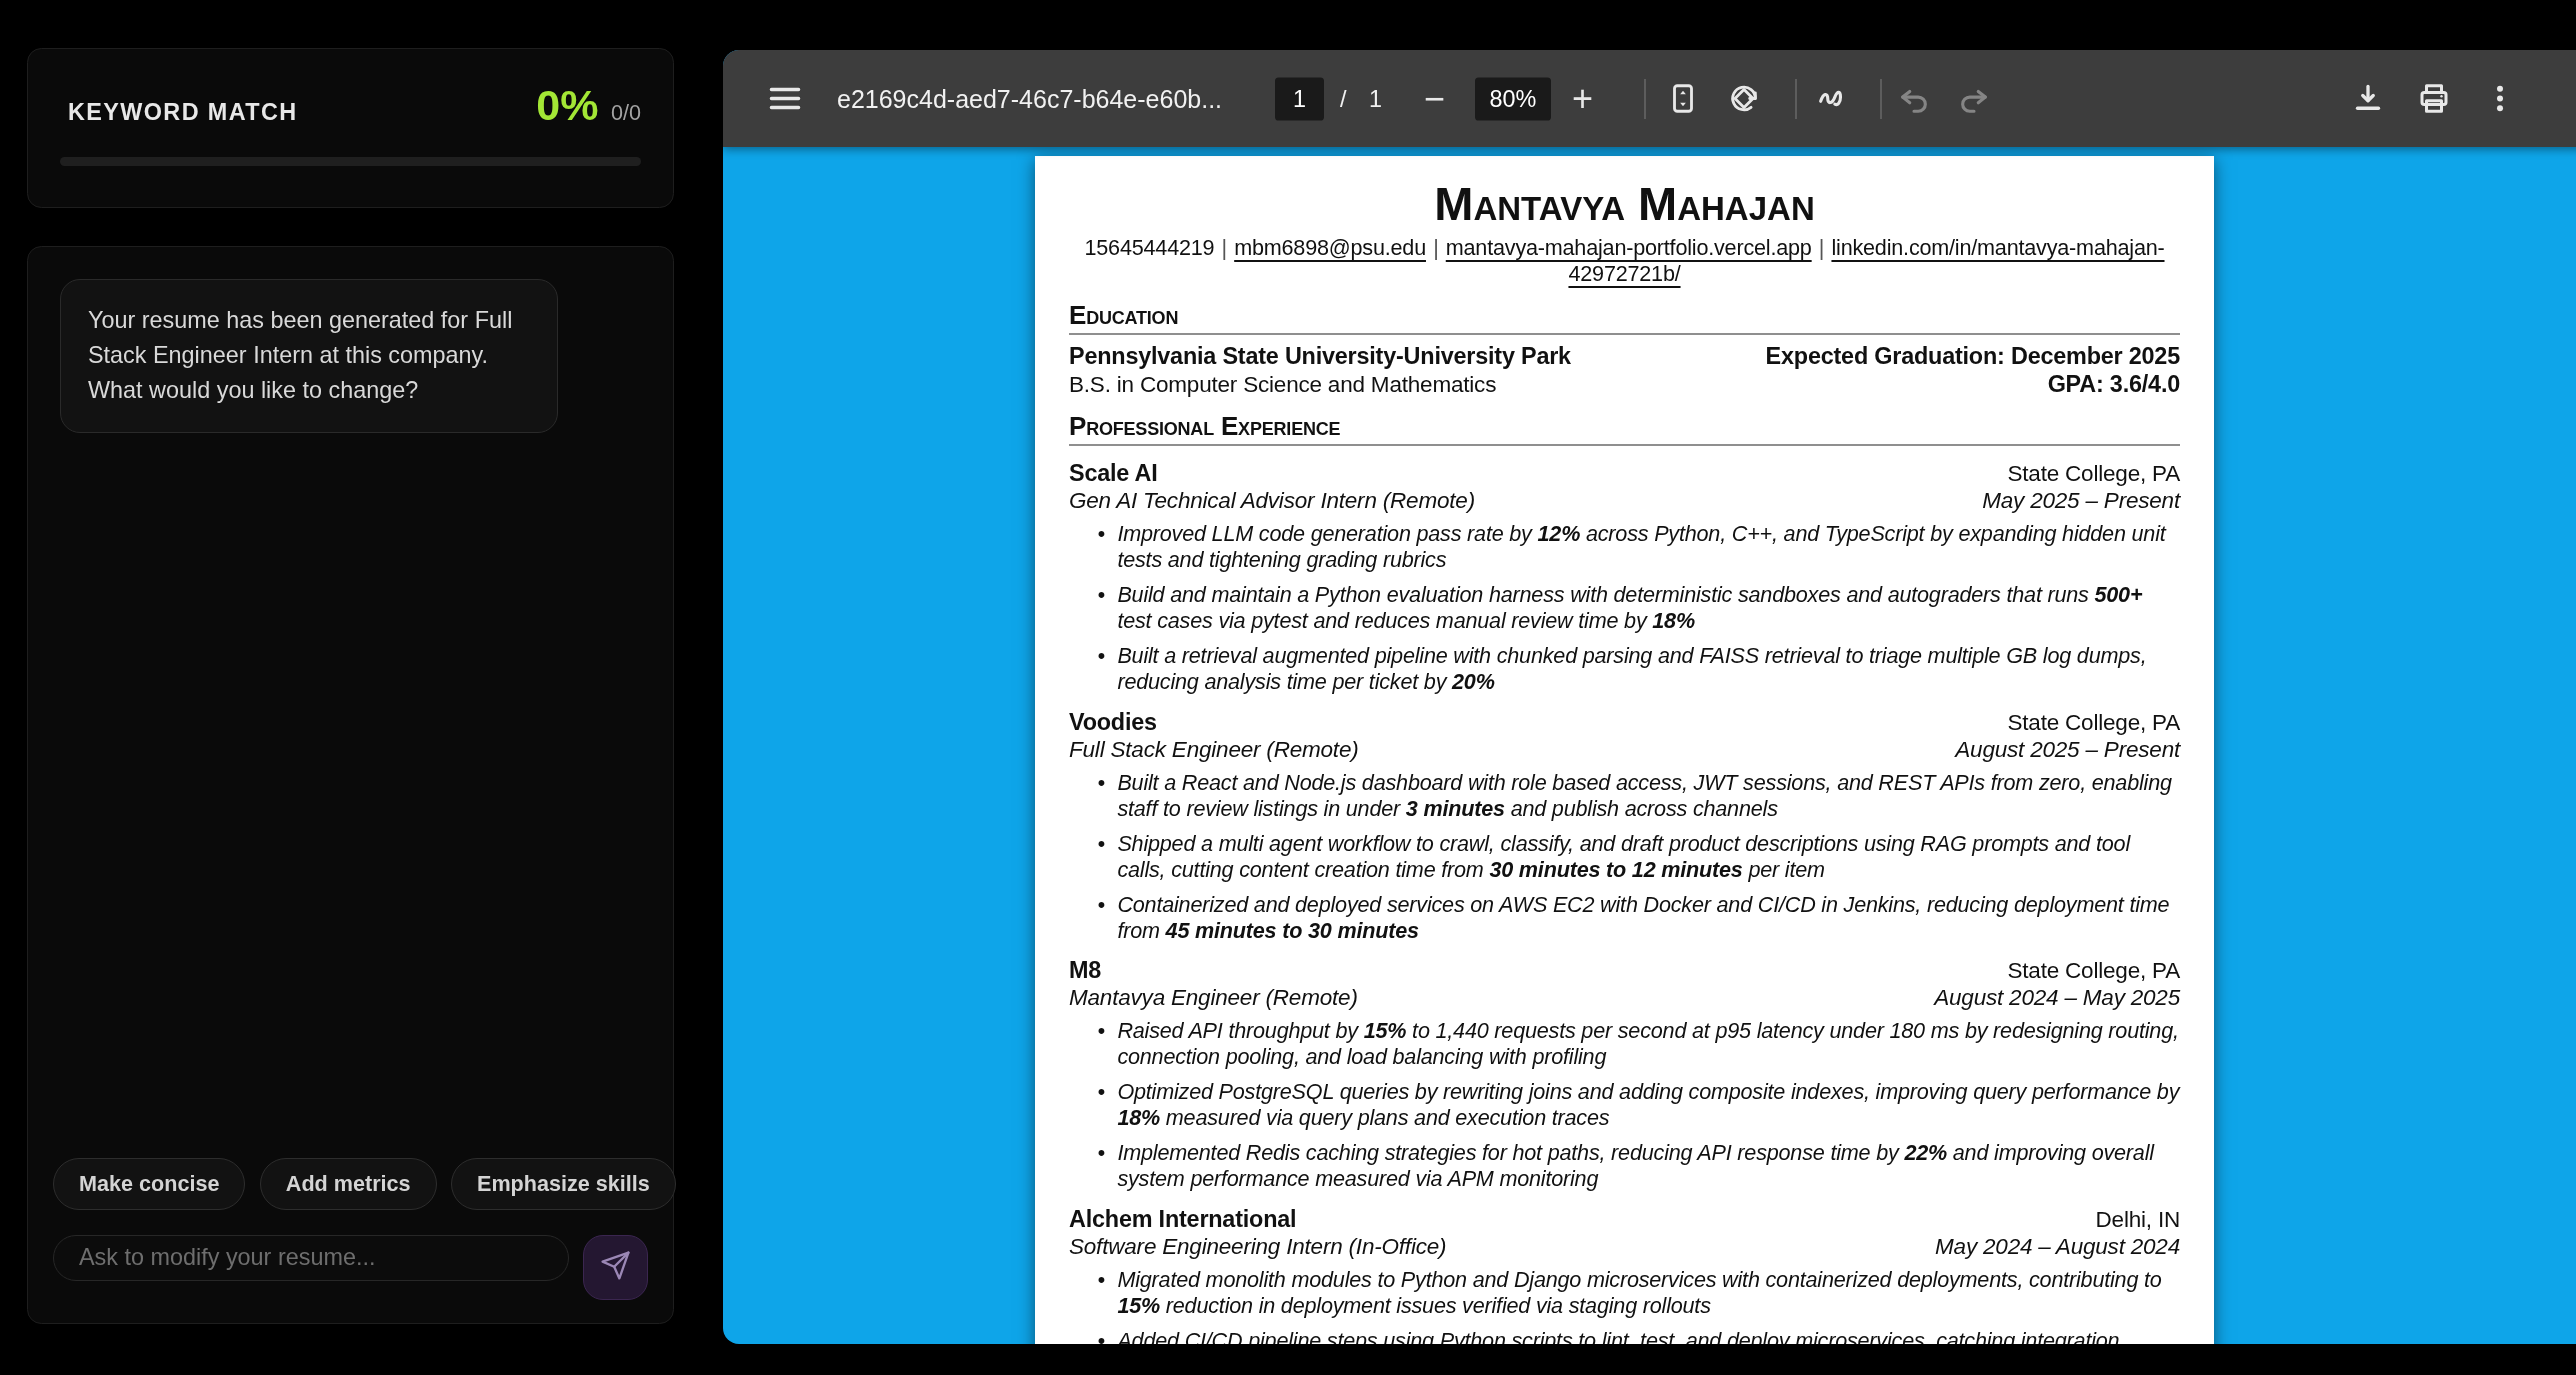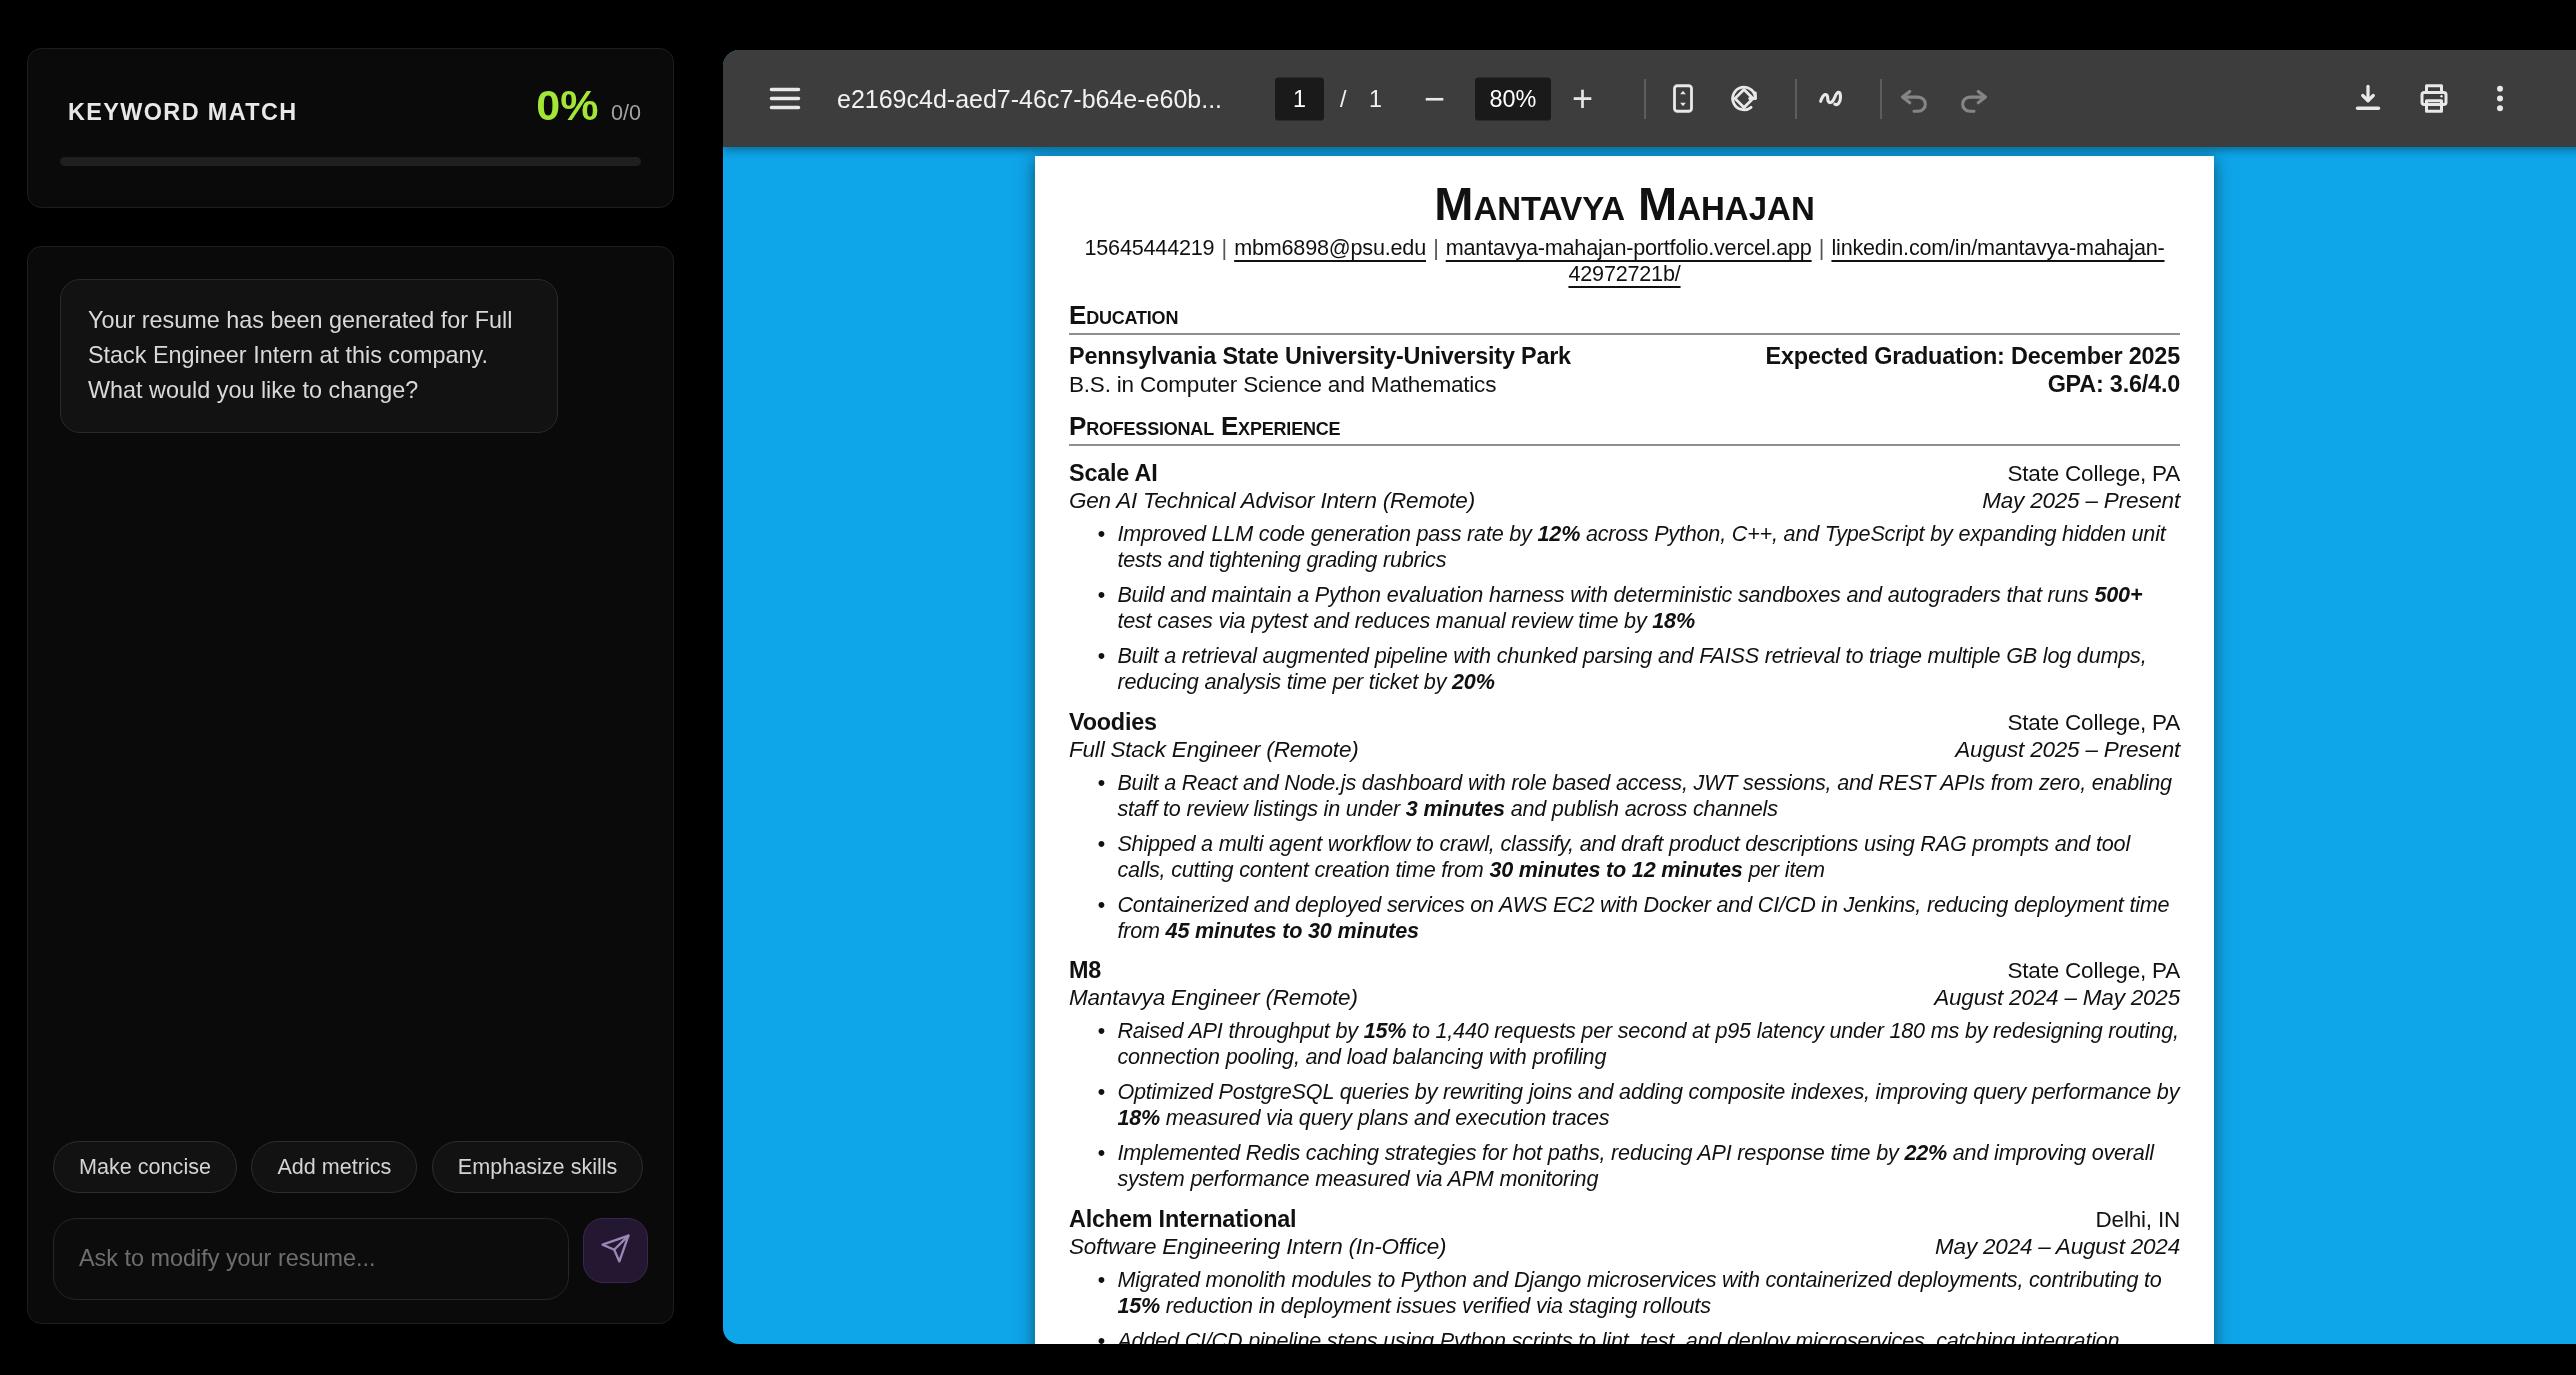--- a/index.html
+++ b/index.html
@@ -18,23 +18,23 @@
   .kw-track { margin-top:27px; height:9px; border-radius:5.4px; background:#1f1f1f; overflow:hidden; }
   .kw-fill { height:100%; background:#a3e635; }
 
   #chat-card { top:246px; height:1078px; padding:32px; }
   .bubble { width:498px; background:#121212; border:0.9px solid #2a2a2a; border-radius:20px;
             padding:23.4px 27px; color:#d9d9d9; font-size:23.4px; line-height:35px; }
   .chat-bottom { position:absolute; left:25px; right:25px; bottom:23.4px; }
   .qa-row { display:flex; gap:14.4px; margin-bottom:25px; }
   .qa-btn { height:52px; padding:0 25px; display:flex; align-items:center;
             background:#121212; border:0.9px solid #2d2d2d; border-radius:901px;
-            color:#d4d4d4; font-size:21.6px; white-space:nowrap; cursor:pointer; }
+            color:#d4d4d4; font-size:21.6px; white-space:nowrap; cursor:pointer;font-weight:bold; }
   .composer { display:flex; gap:14.4px; }
-  .ask-input { flex:1; height:82px; background:#0c0c0c; border:0.9px solid #272727;
+  .ask-input { flex:1; height:46px; background:#0c0c0c; border:0.9px solid #272727;
                border-radius:23.4px; padding:0 25px; color:#d4d4d4; font-size:23.4px; outline:none; }
   .ask-input::placeholder { color:#6e6e6e; }
   .send-btn { width:65px; height:65px; flex:0 0 65px; background:#241731; border:0.9px solid #3b2650;
               border-radius:20px; display:flex; align-items:center; justify-content:center; cursor:pointer; }
 
   
   #viewer { position:absolute; left:723px; top:50px; width:2002px; height:1294px;
             background:#0ea5e9; border-radius:16px; overflow:hidden; }
   #toolbar { position:absolute; left:0; top:0; right:0; height:97px; background:#3d3d3d;
              box-shadow:0 2.7px 9px rgba(0,0,0,.4); z-index:5; }

